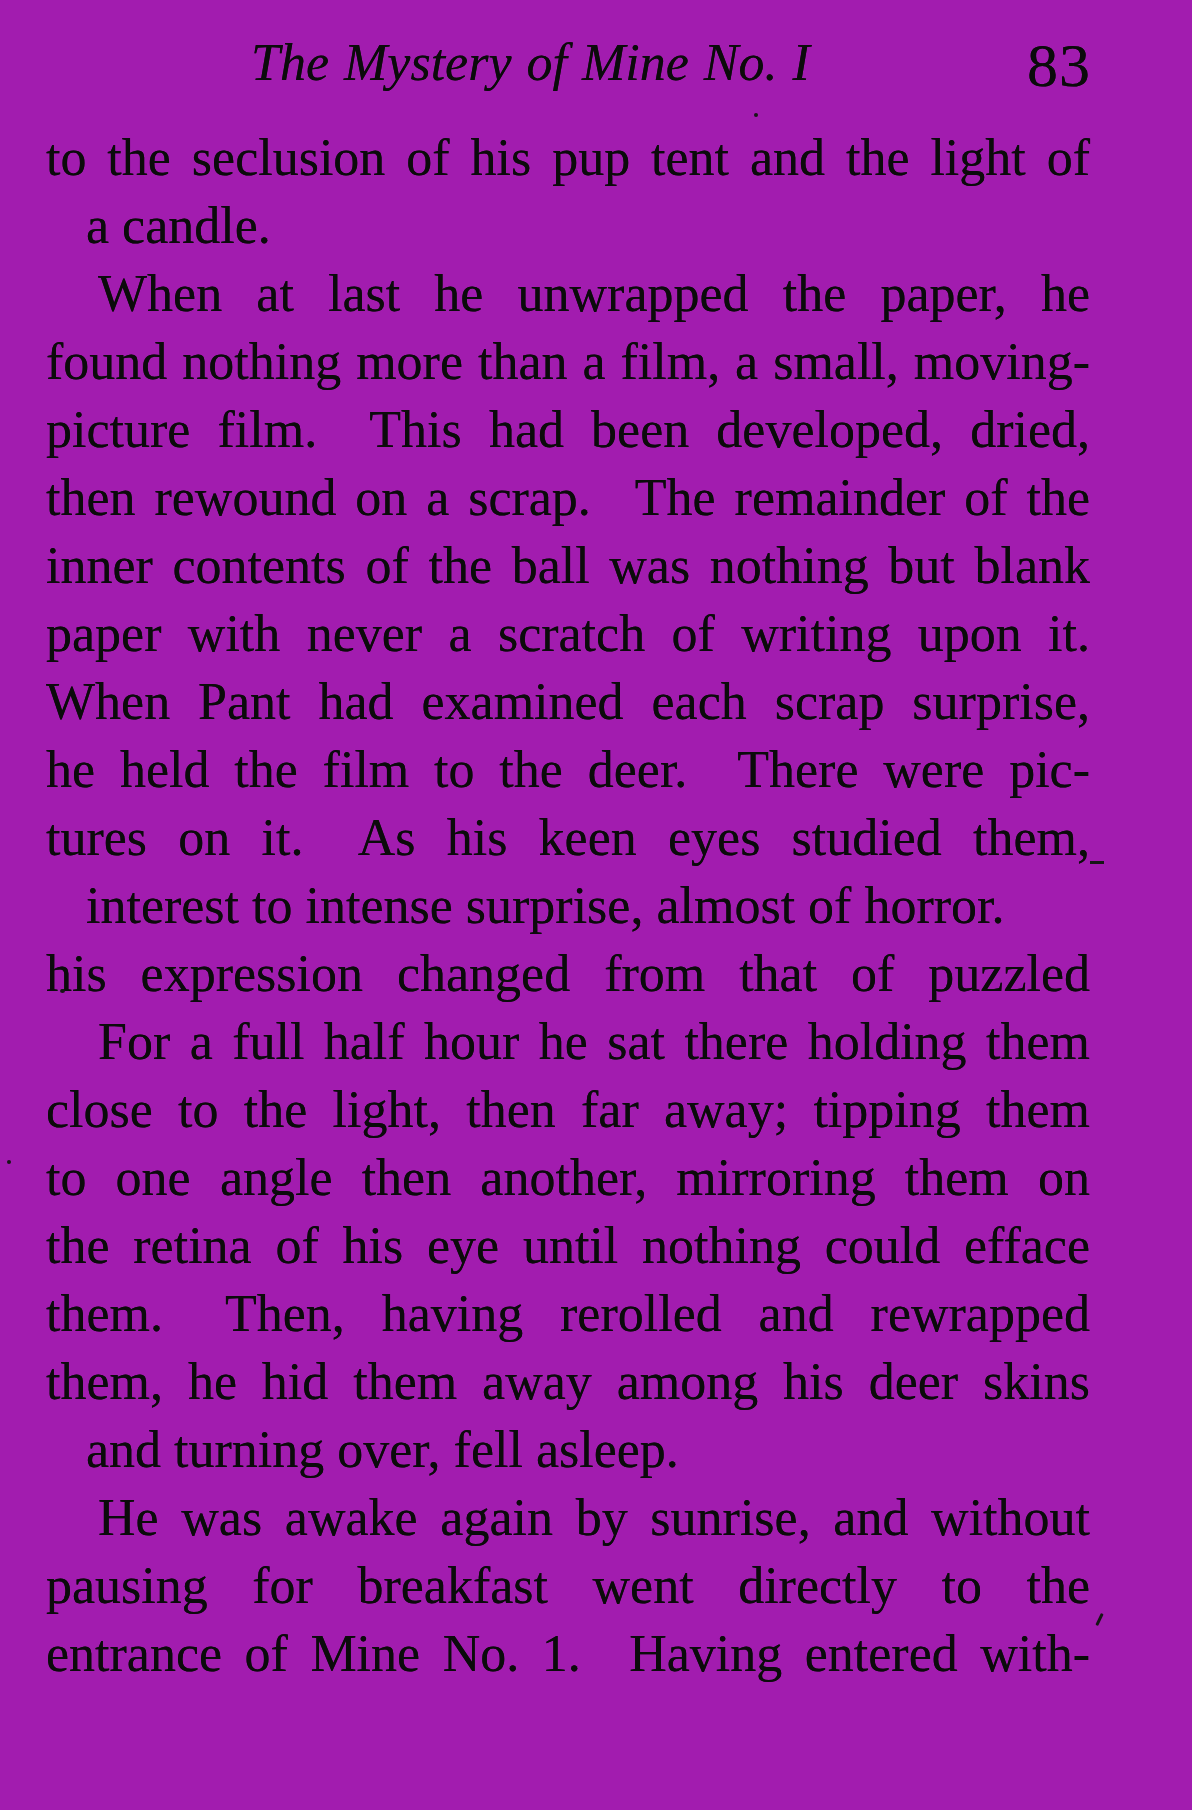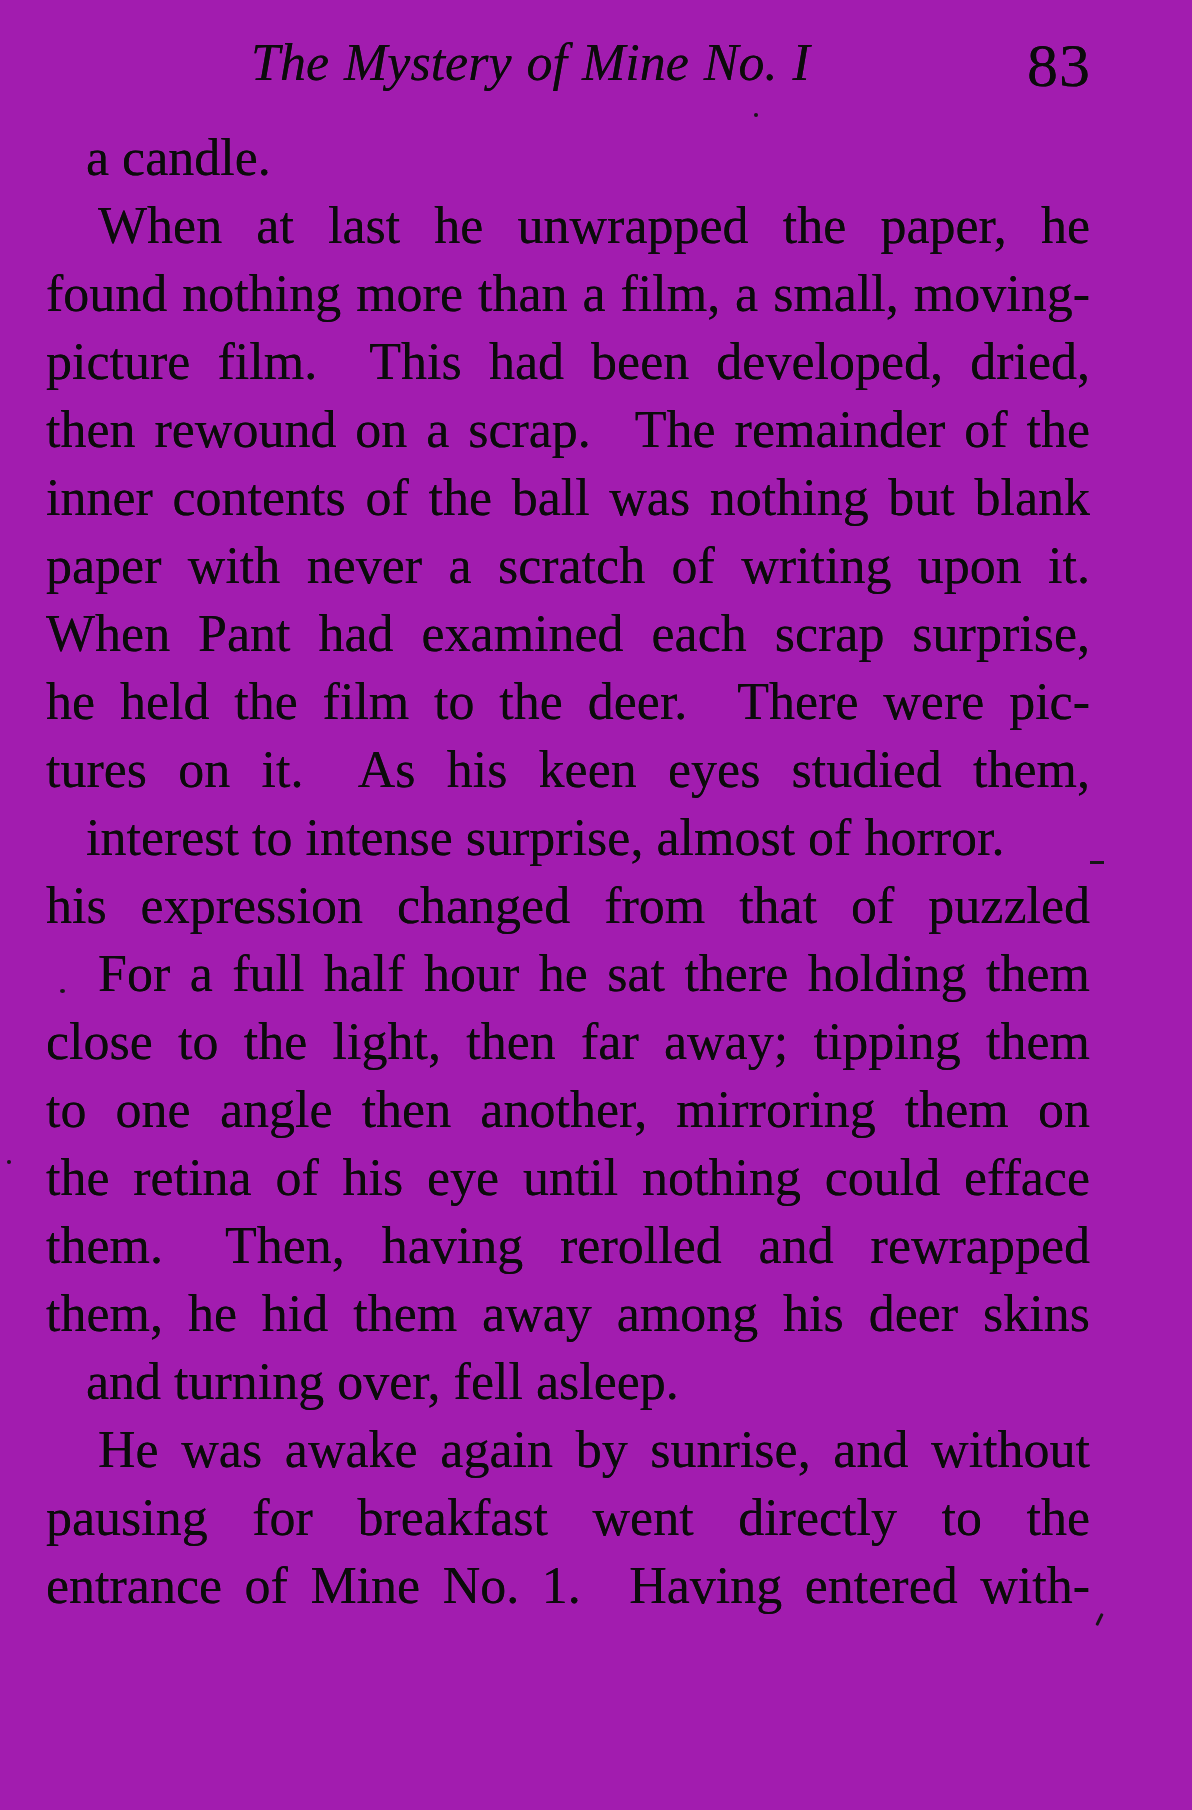--- a/index.html
+++ b/index.html
@@ -68,20 +68,21 @@
 <body>
 
 <div class="page">
 
   <div class="running-head">
     <div class="running-title ink">The Mystery of Mine No. I</div>
     <div class="folio ink">83</div>
   </div>
 
   <div class="text-block ink" id="text-block">
+      <div class="line">to the seclusion of his pup tent and the light of</div>
       <div class="line para-end">a candle.</div>
       <div class="line indent">When at last he unwrapped the paper, he</div>
       <div class="line">found nothing more than a film, a small, moving-</div>
       <div class="line">picture film.  This had been developed, dried,</div>
       <div class="line">then rewound on a scrap.  The remainder of the</div>
       <div class="line">inner contents of the ball was nothing but blank</div>
       <div class="line">paper with never a scratch of writing upon it.</div>
       <div class="line">When Pant had examined each scrap surprise,</div>
       <div class="line">he held the film to the deer.  There were pic-</div>
       <div class="line">tures on it.  As his keen eyes studied them,</div>

